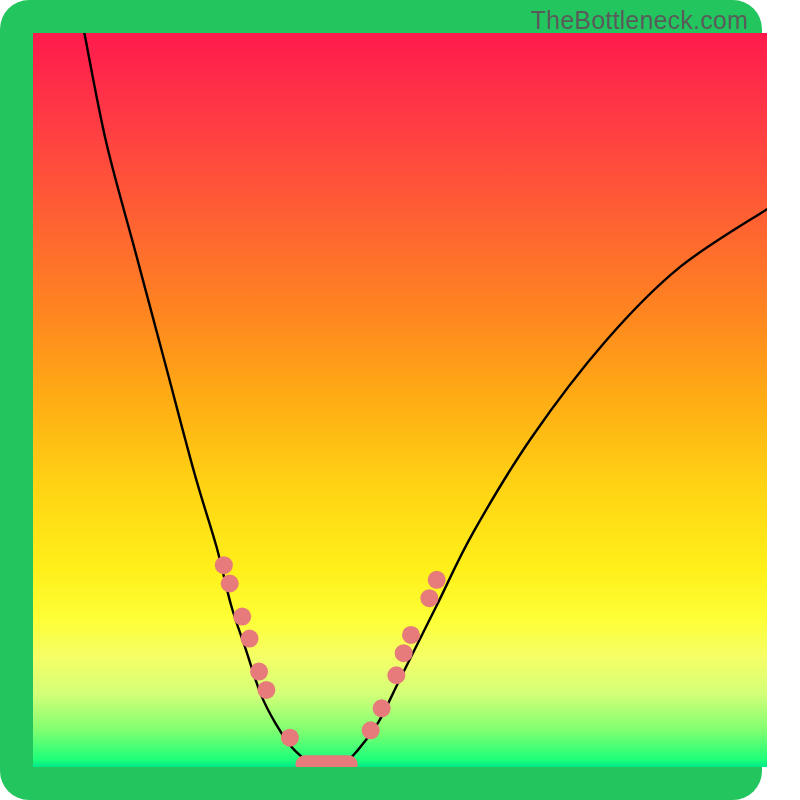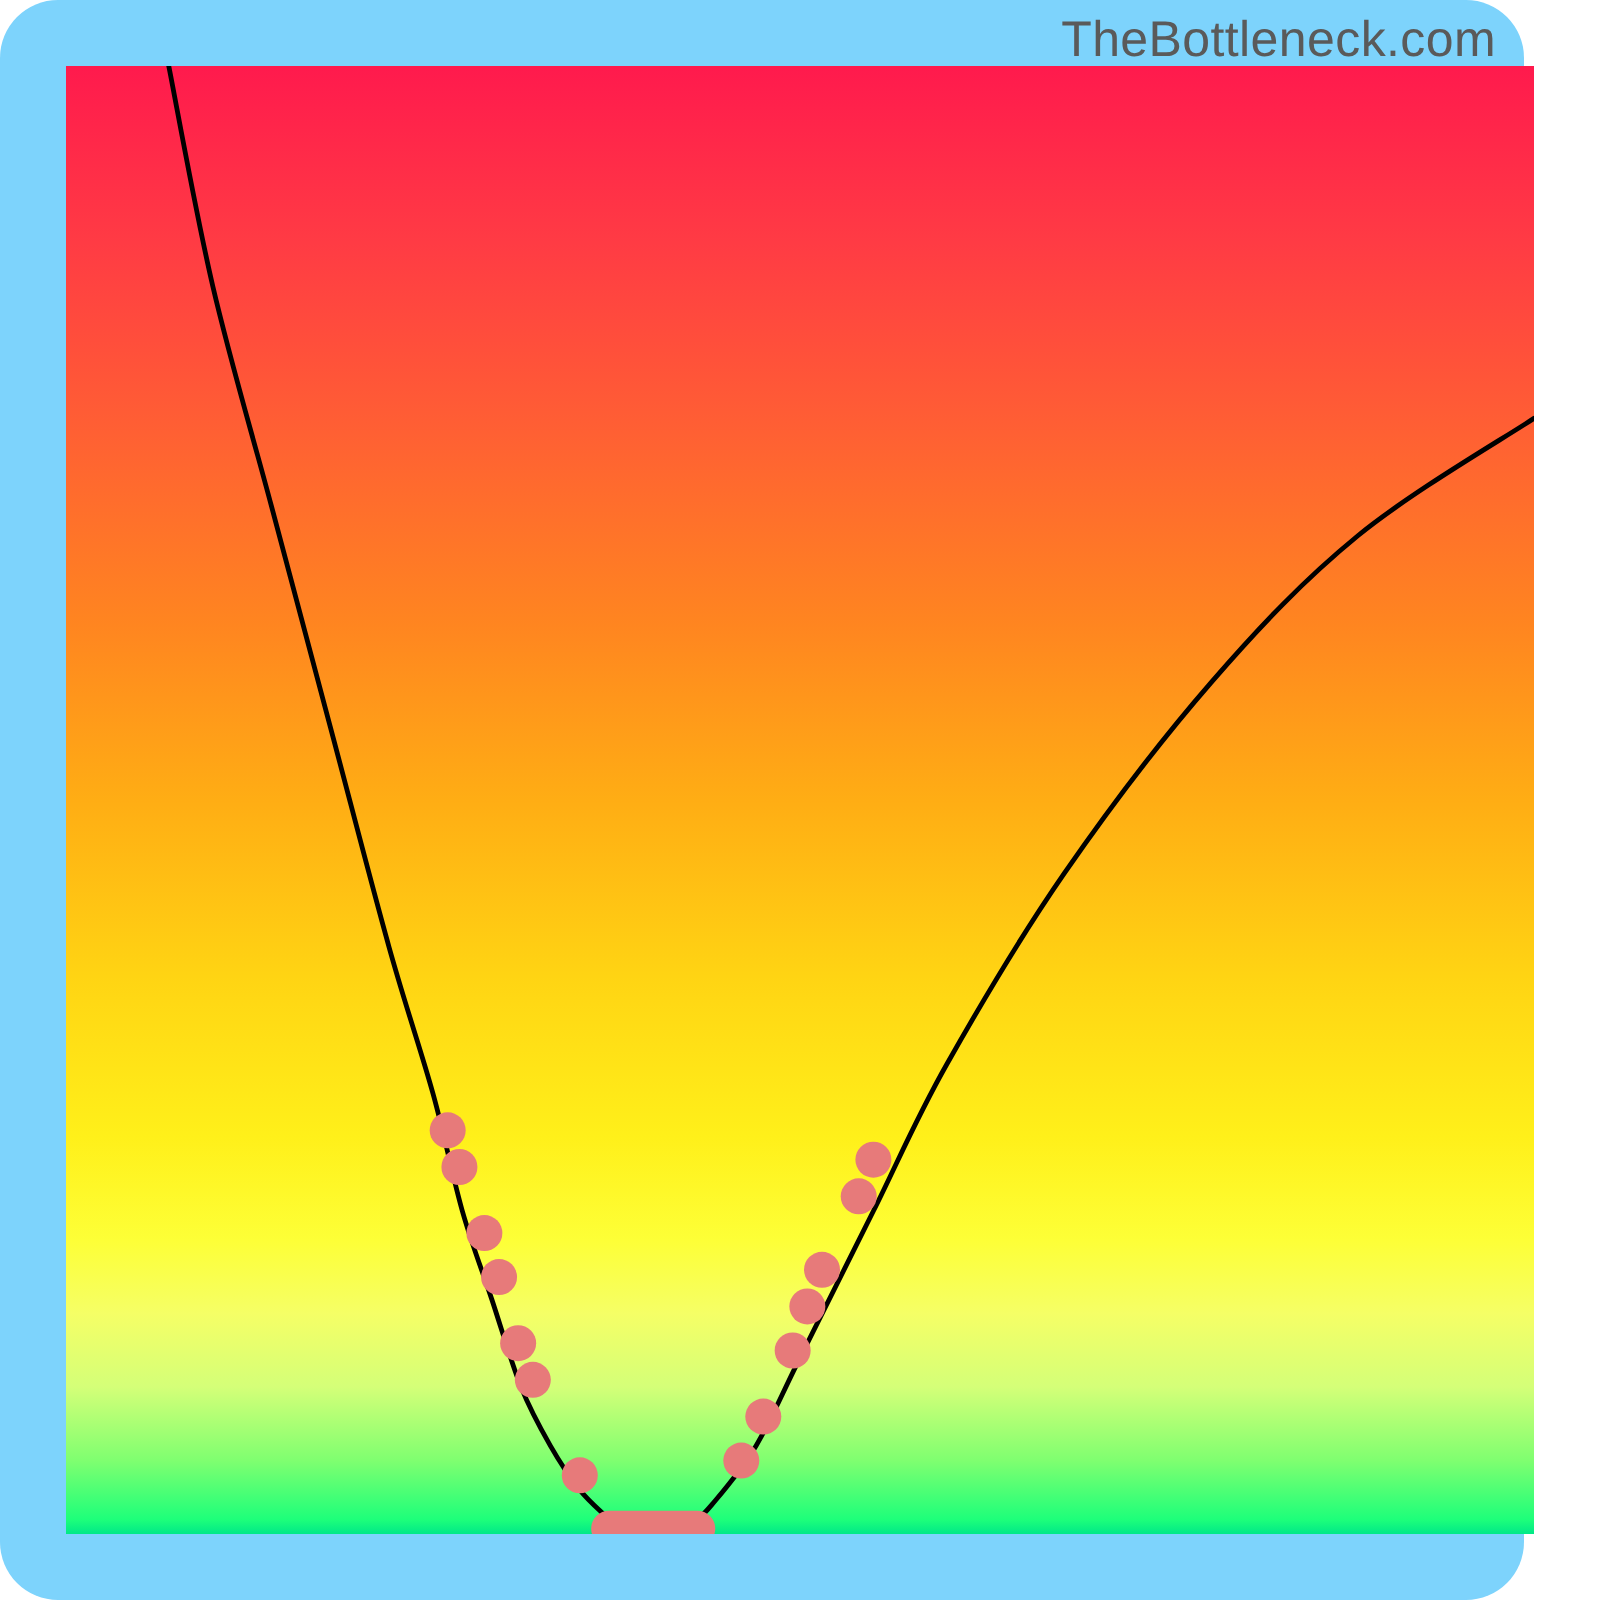--- a/index.html
+++ b/index.html
@@ -7,21 +7,21 @@
     padding: 0;
     width: 800px;
     height: 800px;
     overflow: hidden;
     font-family: Arial, sans-serif;
   }
   .frame {
     width: 762px;
     height: 800px;
     position: relative;
-    background: #7dd3fc;
+    background: #22c55e;
     box-sizing: border-box;
     border-radius: 29px;
   }
   .plot-area {
     position: absolute;
     left: 33px;
     top: 33px;
     width: 734px;
     height: 734px;
     background: linear-gradient(to bottom,

